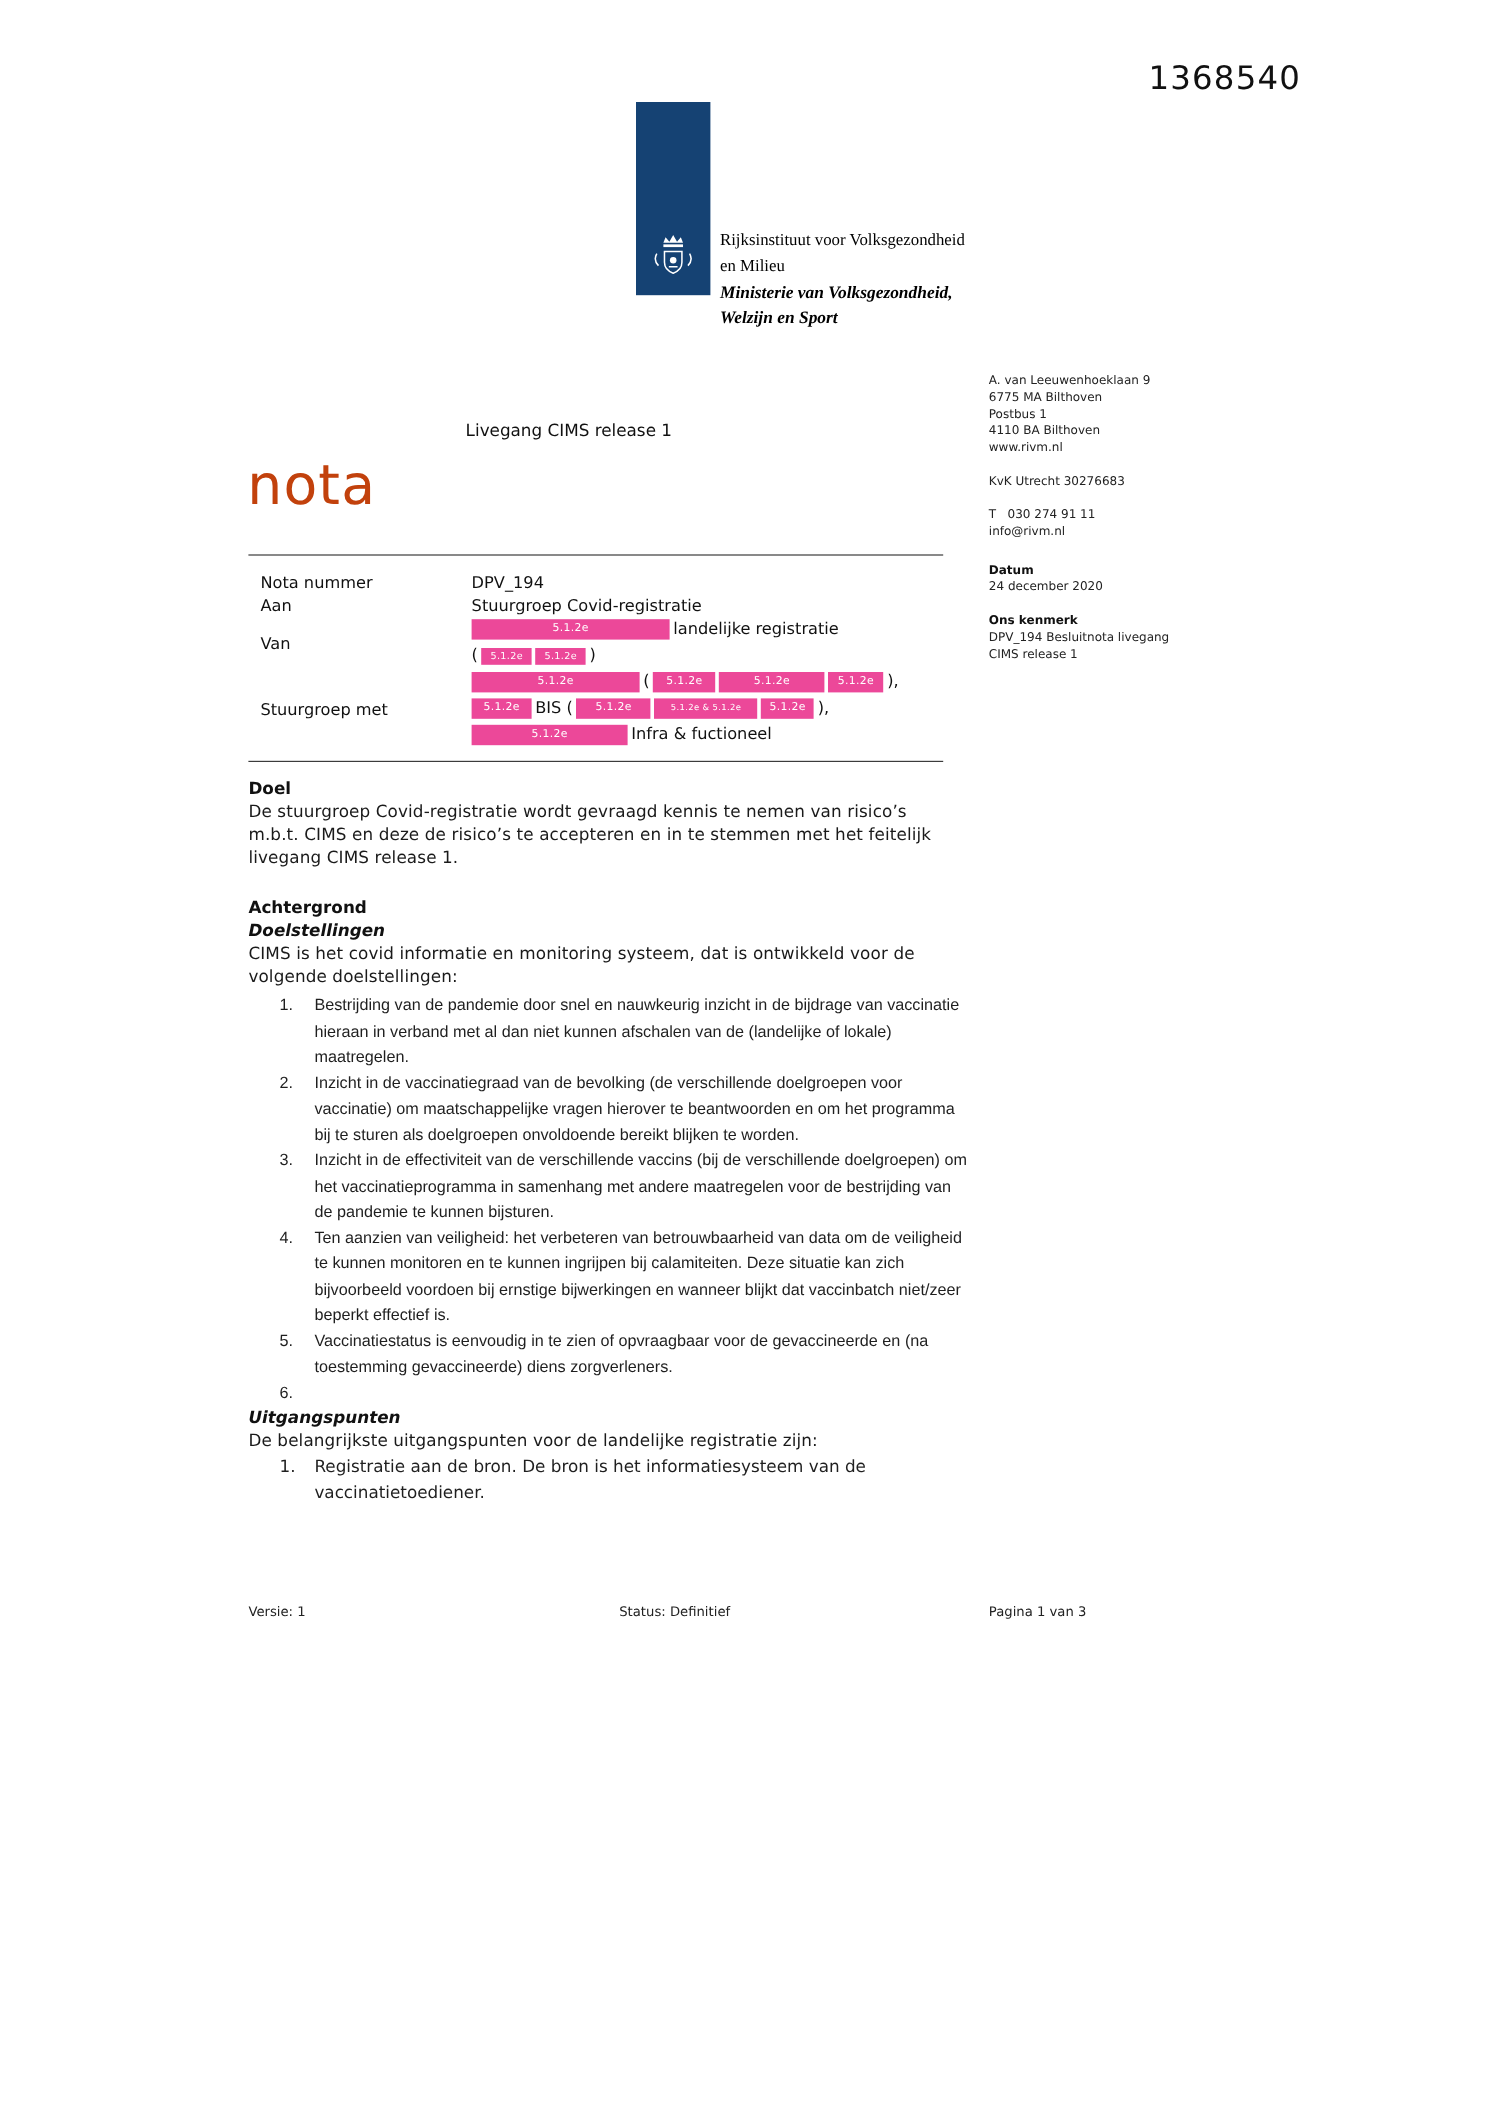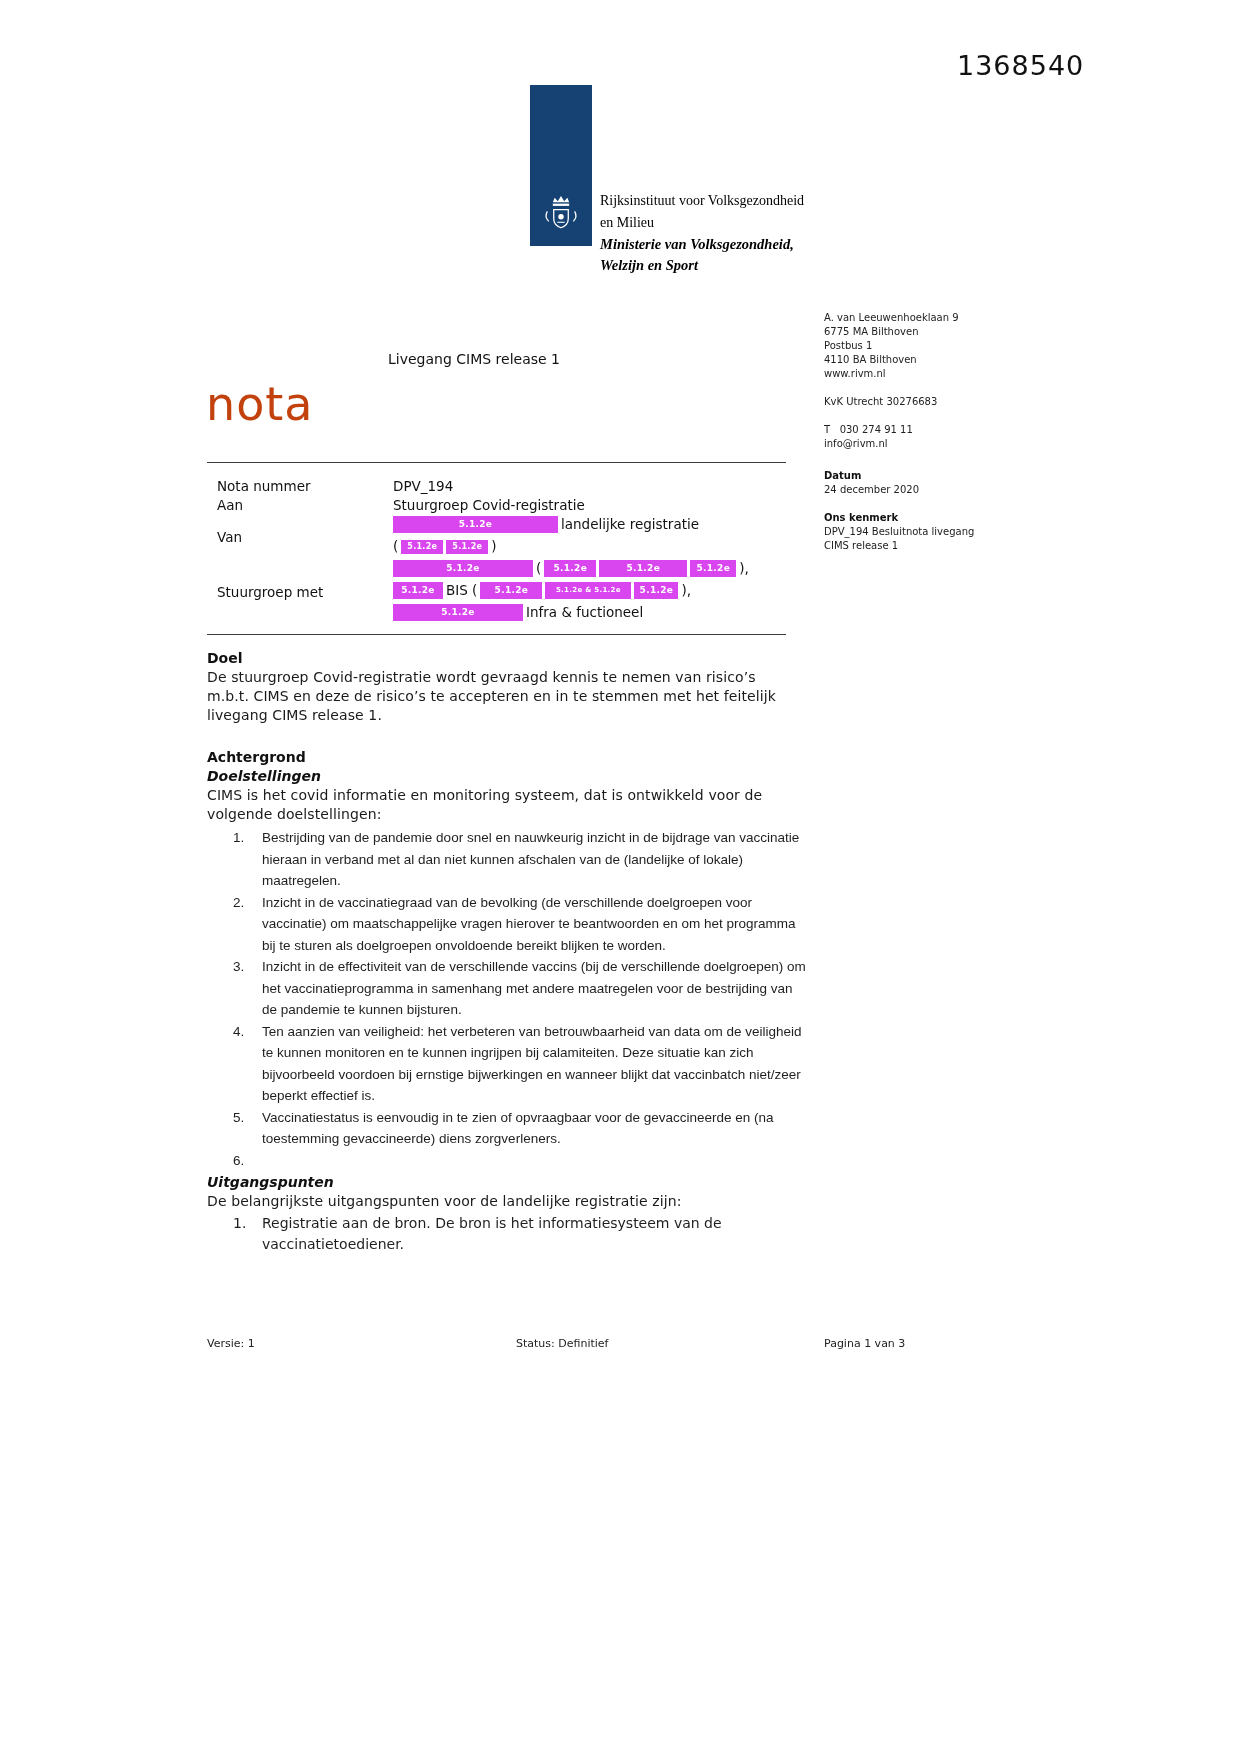--- a/index.html
+++ b/index.html
@@ -38,23 +38,23 @@
   .rule { position:absolute; left:207px; width:579px; height:1px; background:#3c3c3c; }
   .rule1 { top:462px; }
   .rule2 { top:634px; }
 
   .meta { position:absolute; left:217px; top:477px; width:600px; font-size:13.5px; color:#111; }
   .mrow { display:flex; align-items:center; }
   .mlabel { width:176px; flex:none; line-height:19px; }
   .mvalue { flex:1; line-height:19px; }
   .vline { display:flex; align-items:center; gap:3px; margin-bottom:3px; min-height:17px; }
   .redact {
-    background:#d946ef; color:#ffffff;
+    background:#ec4899; color:#ffffff;
     display:inline-flex; align-items:center; justify-content:center;
-    font-size:9px; height:17px; flex:none; letter-spacing:0.3px;font-weight:bold;
+    font-size:9px; height:17px; flex:none; letter-spacing:0.3px;
   }
   .redact.small { height:14px; font-size:8px; }
   .redact.tiny  { font-size:7px; }
   .rw165{width:165px}.rw42{width:42px}.rw140{width:140px}.rw52{width:52px}
   .rw88{width:88px}.rw46{width:46px}.rw50{width:50px}.rw62{width:62px}
   .rw86{width:86px}.rw44{width:44px}.rw130{width:130px}
 
   .content { position:absolute; left:207px; top:649px; width:600px; }
   .h1 { font-weight:bold; font-size:14px; line-height:19px; color:#111; }
   .h2 { font-weight:bold; font-style:italic; font-size:14px; line-height:19px; color:#111; }

